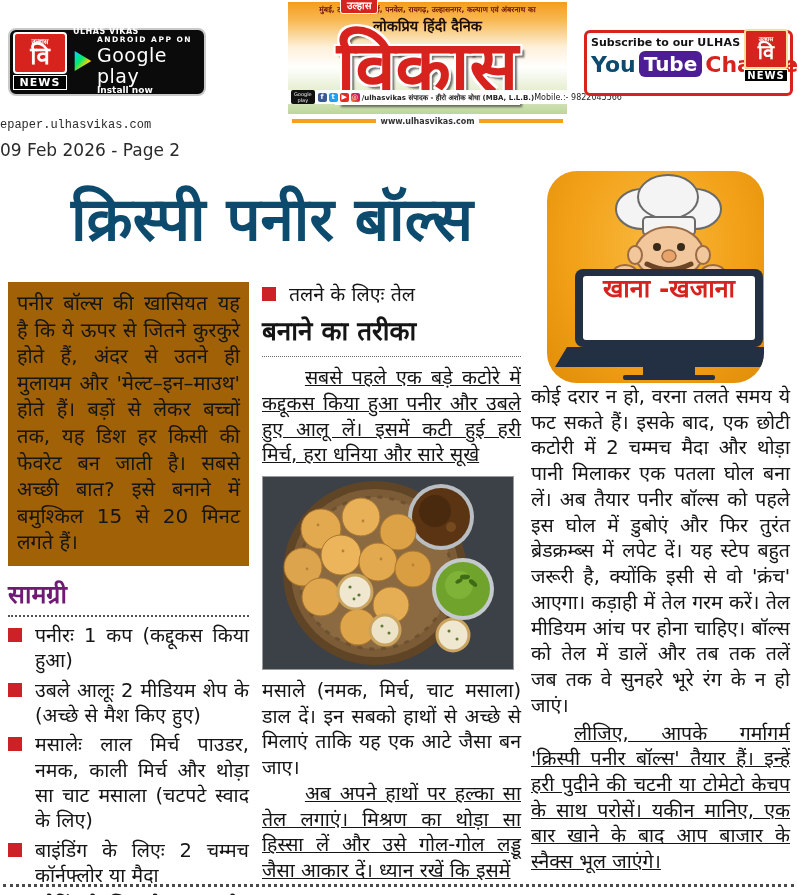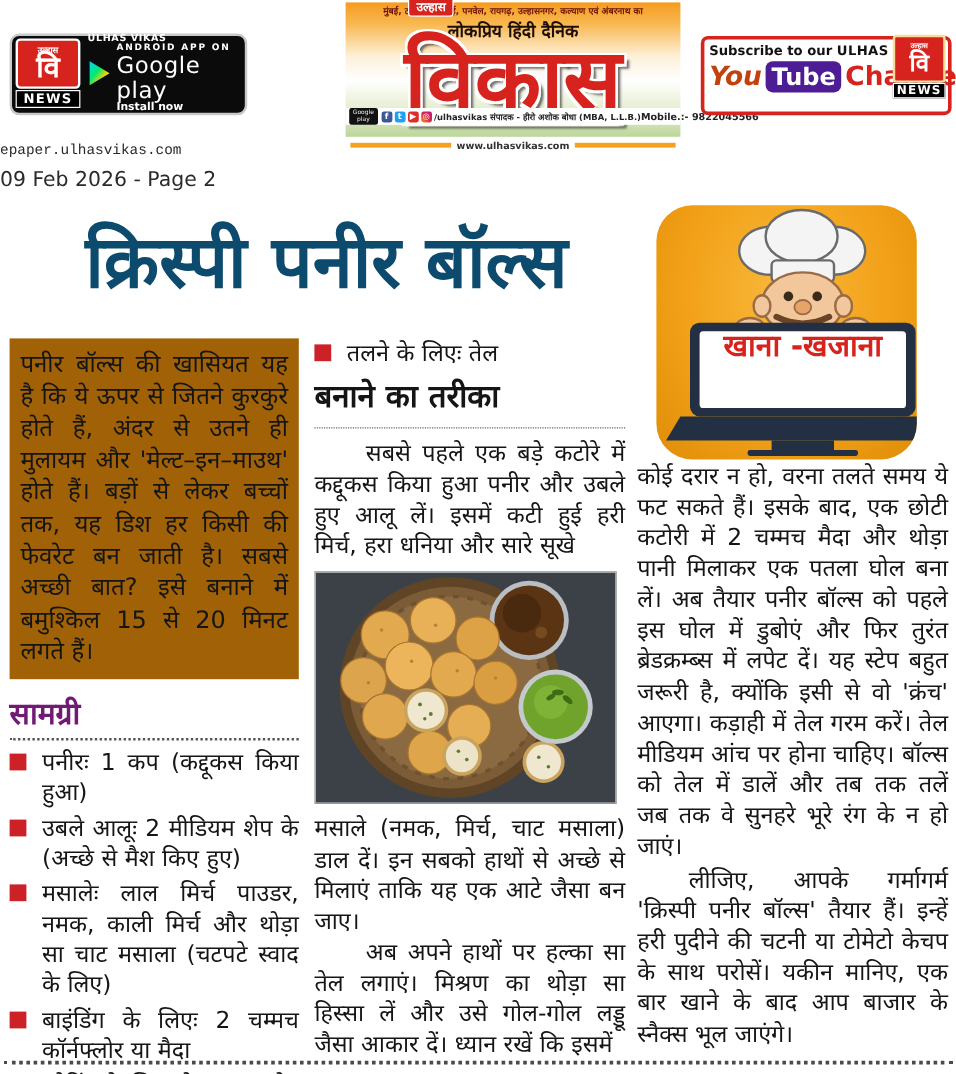--- a/index.html
+++ b/index.html
@@ -34,32 +34,32 @@
   .mh-logo{position:relative;font-size:72px;font-weight:900;color:#d7231d;line-height:.95;margin-top:-2px;
     text-shadow:-2px -2px 0 #fff,2px -2px 0 #fff,-2px 2px 0 #fff,2px 2px 0 #fff,4px 4px 2px rgba(40,40,40,.65);text-decoration:underline;}
   .mh-ulhas{position:absolute;left:52px;top:-6px;background:#d7231d;color:#fff;font-size:10px;font-weight:bold;
     padding:1px 6px;border:1px solid #fff;border-radius:3px;text-shadow:none;}
   .mh-social{position:absolute;left:0;right:0;top:88px;height:14px;background:#fff;display:flex;align-items:center;padding:0 3px;}
   .mini-gp{background:#111;color:#eee;font-size:5px;border-radius:2px;padding:1px 3px;display:flex;align-items:center;margin-right:3px;}
   .s-ic{width:9px;height:9px;border-radius:2px;margin-right:2px;color:#fff;font-size:7px;font-weight:bold;
     display:flex;align-items:center;justify-content:center;line-height:1;flex-shrink:0;}
   .fb{background:#3b5998;} .tw{background:#1da1f2;} .yt{background:#e02c27;} .ig{background:linear-gradient(45deg,#f09433,#dc2743,#bc1888);}
   .mh-handle{font-size:7px;font-weight:bold;color:#222;white-space:nowrap;}
-  .mh-mobile{font-size:8px;font-weight:bold;color:#222;margin-left:auto;white-space:nowrap;}
+  .mh-mobile{font-size:8px;font-weight:normal;color:#222;margin-left:auto;white-space:nowrap;}
   .mh-webrow{position:absolute;left:0;right:0;top:114px;height:10px;display:flex;align-items:center;justify-content:flex-start;background:#fff;}
   .mh-webrow .bar{flex:1;height:4px;background:#f5a11f;margin:0 4px;}
   .mh-web{font-size:8px;font-weight:bold;color:#333;white-space:nowrap;}
 
   
   .badge-right{position:absolute;left:584px;top:30px;width:209px;height:66px;background:#fff;
     border:3px solid #d7231d;border-radius:6px;box-sizing:border-box;padding:3px 4px;}
   .br-line1{font-size:11px;font-weight:bold;color:#111;white-space:nowrap;}
   .br-line1 .brand{font-weight:900;letter-spacing:.3px;}
   .br-line2{display:flex;align-items:center;margin-top:2px;}
-  .br-you{font-size:22px;font-weight:900;color:#c2410c;font-style:italic;}
+  .br-you{font-size:22px;font-weight:900;color:#0c4a6e;}
   .br-tube{font-size:20px;font-weight:900;color:#fff;background:#4c1d95;border-radius:6px;padding:1px 5px;margin:0 3px;}
   .br-chan{font-size:22px;font-weight:900;color:#d7231d;}
   .br-logo{position:absolute;right:2px;top:-4px;width:44px;}
   .br-logo .sq{background:#d7231d;border:2px solid #f6dd9a;height:40px;box-sizing:border-box;border-radius:3px;
     display:flex;flex-direction:column;align-items:center;justify-content:center;line-height:1;}
   .br-logo .tiny{color:#fff;font-size:6px;font-weight:bold;}
   .br-logo .big{color:#fff;font-size:20px;font-weight:900;}
   .br-logo .news{color:#fff;background:#000;font-size:10px;font-weight:900;text-align:center;letter-spacing:1px;border:1px solid #fff;}
 
   
@@ -87,21 +87,21 @@
 
   .sec-head{font-size:25px;font-weight:900;color:#701a75;margin-top:12px;
     border-bottom:2px dotted #555;padding-bottom:4px;}
   .ing-list{margin-top:6px;}
   .ing-item{position:relative;padding-left:27px;margin-top:4px;font-size:19.5px;line-height:1.3;}
   .bullet{position:absolute;left:0;top:5px;width:14px;height:14px;background:#cb2127;}
 
   .oil-item{position:relative;padding-left:27px;font-size:19.5px;}
   .method-head{font-size:26px;font-weight:900;margin-top:6px;border-bottom:1px dotted #666;padding-bottom:8px;}
   .para{margin:0;}
-  .para.indent{text-indent:2.2em;}
+  .para.indent{text-indent:2.2em;text-decoration:underline;}
   .photo{margin-top:8px;border:1px solid #9a9a9a;display:block;}
   .bottom-dots{position:absolute;left:3px;top:884px;width:791px;border-top:3px dotted #4a4a4a;}
 </style>
 </head>
 <body>
 
 <div id="page">
 
   <div class="badge-left">
     <div class="uv-logo">

